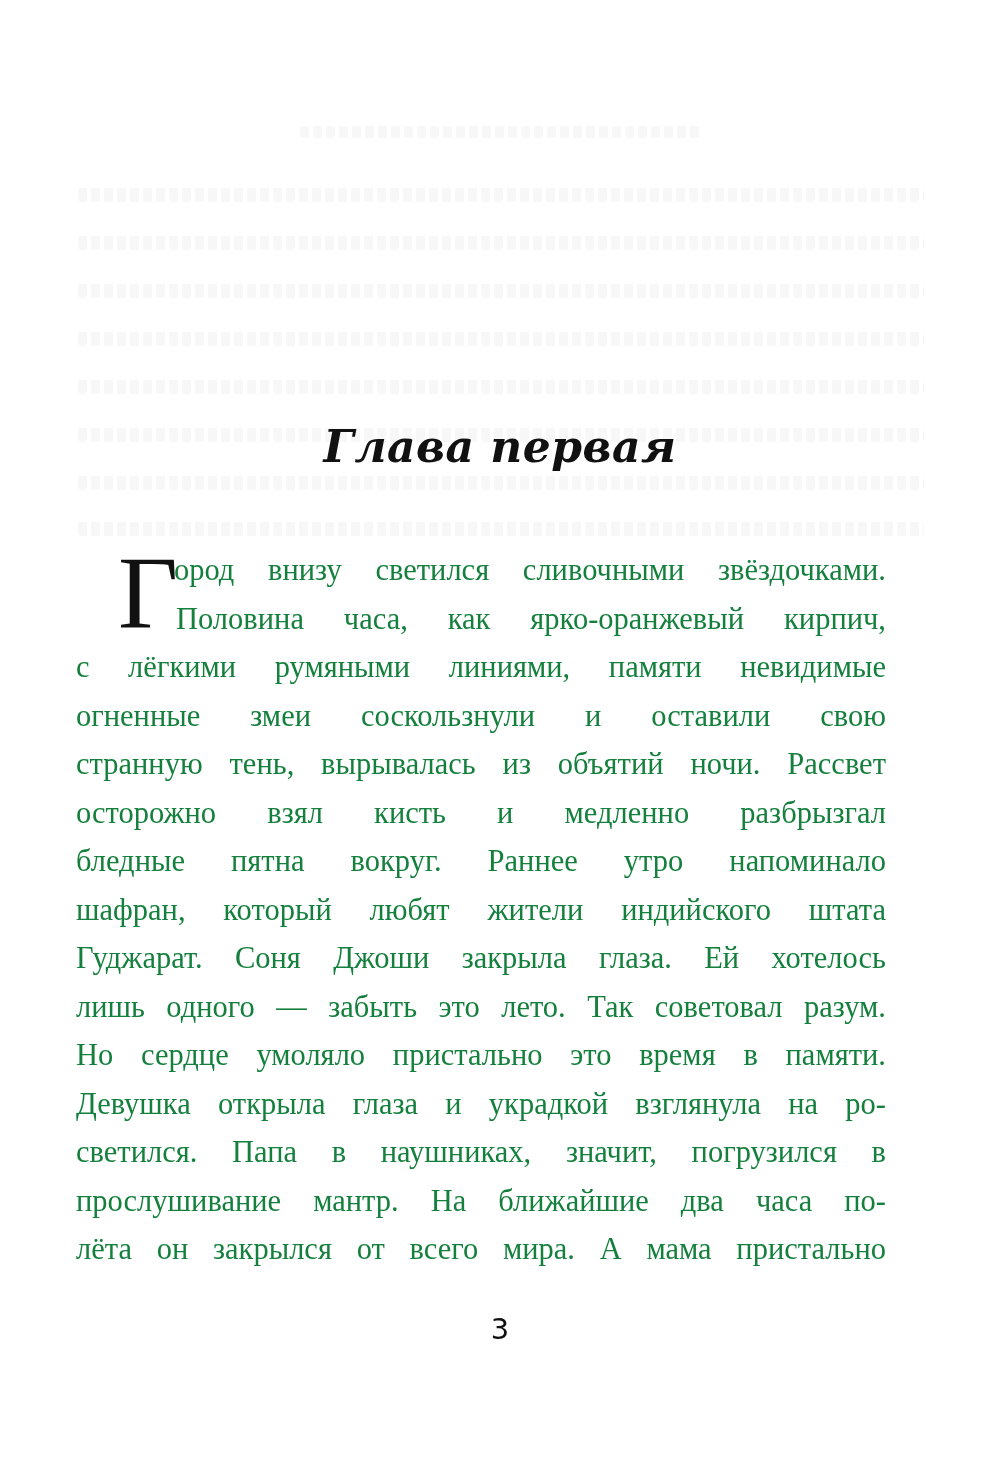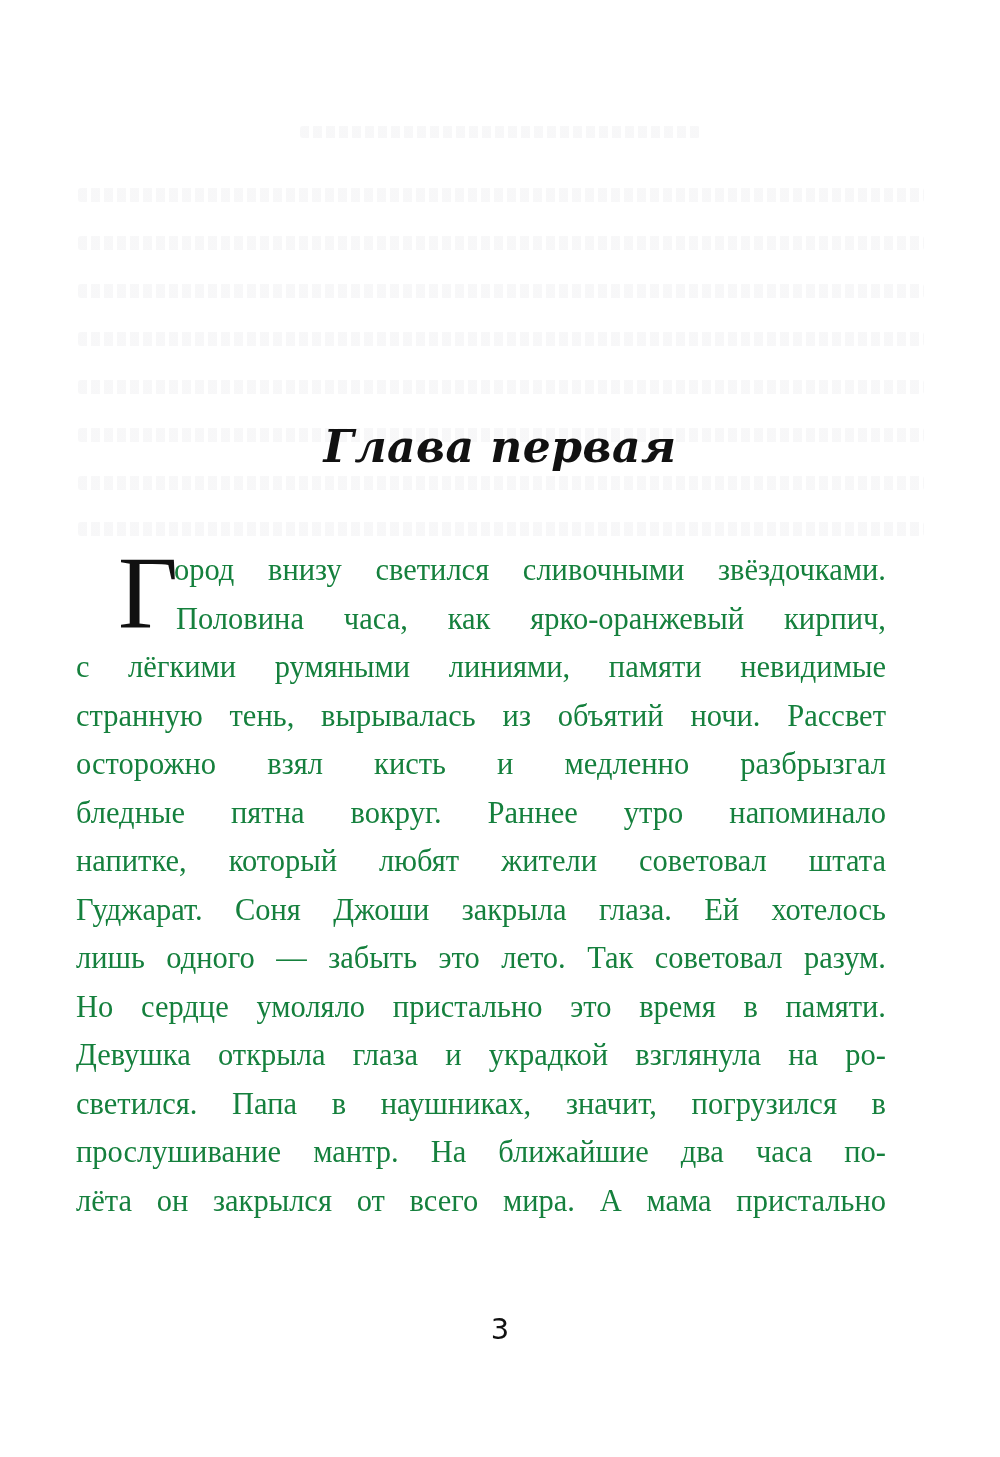--- a/index.html
+++ b/index.html
@@ -107,24 +107,25 @@
   <div class="bleed" style="top:522px;"></div>
 
   <h1 class="chapter-title">Глава первая</h1>
 
   <span class="drop-cap">Г</span>
 
   <div class="body-text">
     <span class="line first-indented" style="padding-left:98px;">ород внизу светился сливочными звёздочками.</span>
     <span class="line second-indented">Половина часа, как ярко-оранжевый кирпич,</span>
     <span class="line">с лёгкими румяными линиями, памяти невидимые</span>
+    <span class="line">огненные змеи соскользнули и оставили свою</span>
     <span class="line">странную тень, вырывалась из объятий ночи. Рассвет</span>
     <span class="line">осторожно взял кисть и медленно разбрызгал</span>
     <span class="line">бледные пятна вокруг. Раннее утро напоминало</span>
-    <span class="line">напитке, который любят жители советовал штата</span>
+    <span class="line">шафран, который любят жители индийского штата</span>
     <span class="line">Гуджарат. Соня Джоши закрыла глаза. Ей хотелось</span>
     <span class="line">лишь одного — забыть это лето. Так советовал разум.</span>
     <span class="line">Но сердце умоляло пристально это время в памяти.</span>
     <span class="line">Девушка открыла глаза и украдкой взглянула на ро-</span>
     <span class="line">светился. Папа в наушниках, значит, погрузился в</span>
     <span class="line">прослушивание мантр. На ближайшие два часа по-</span>
     <span class="line last">лёта он закрылся от всего мира. А мама пристально</span>
   </div>
 
   <div class="page-number">3</div>

